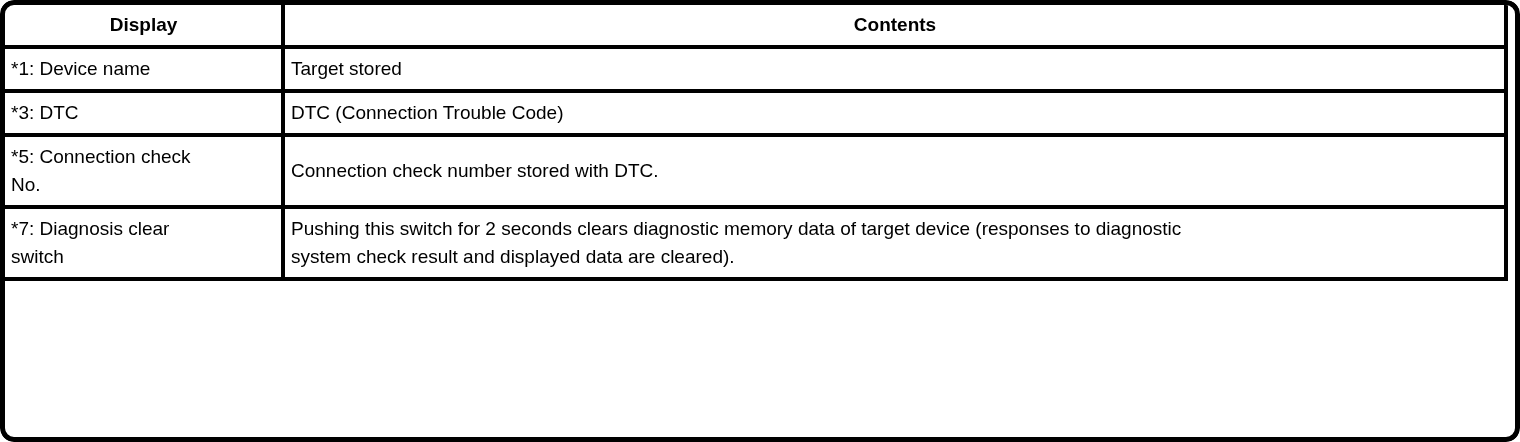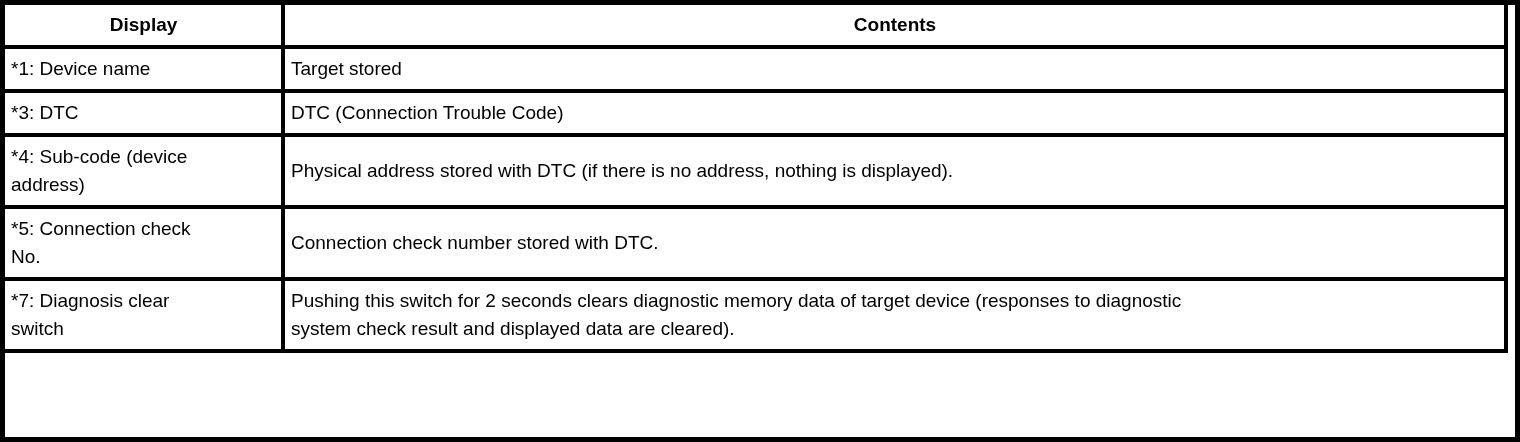--- a/index.html
+++ b/index.html
@@ -1,15 +1,15 @@
 <!DOCTYPE html>
 <html><head>
 <meta charset="utf-8">
 <style>
-  * { box-sizing: border-box; }
+  * { box-sizing: border-box; border-radius: 14px; }
   html, body {
     margin: 0;
     padding: 0;
     background: #ffffff;
   }
   .page {
     width: 1520px;
     height: 442px;
     background: #ffffff;
     position: relative;
@@ -73,25 +73,20 @@
     <td class="cell-display">*1: Device name</td>
     <td class="cell-contents">Target stored</td>
   </tr>
 
 
   <tr>
     <td class="cell-display">*3: DTC</td>
     <td class="cell-contents">DTC (Connection Trouble Code)</td>
   </tr>
 
-  <tr>
-    <td class="cell-display">*4: Sub-code (device
-address)</td>
-    <td class="cell-contents">Physical address stored with DTC (if there is no address, nothing is displayed).</td>
-  </tr>
 
   <tr>
     <td class="cell-display">*5: Connection check
 No.</td>
     <td class="cell-contents">Connection check number stored with DTC.</td>
   </tr>
 
 
   <tr>
     <td class="cell-display">*7: Diagnosis clear

